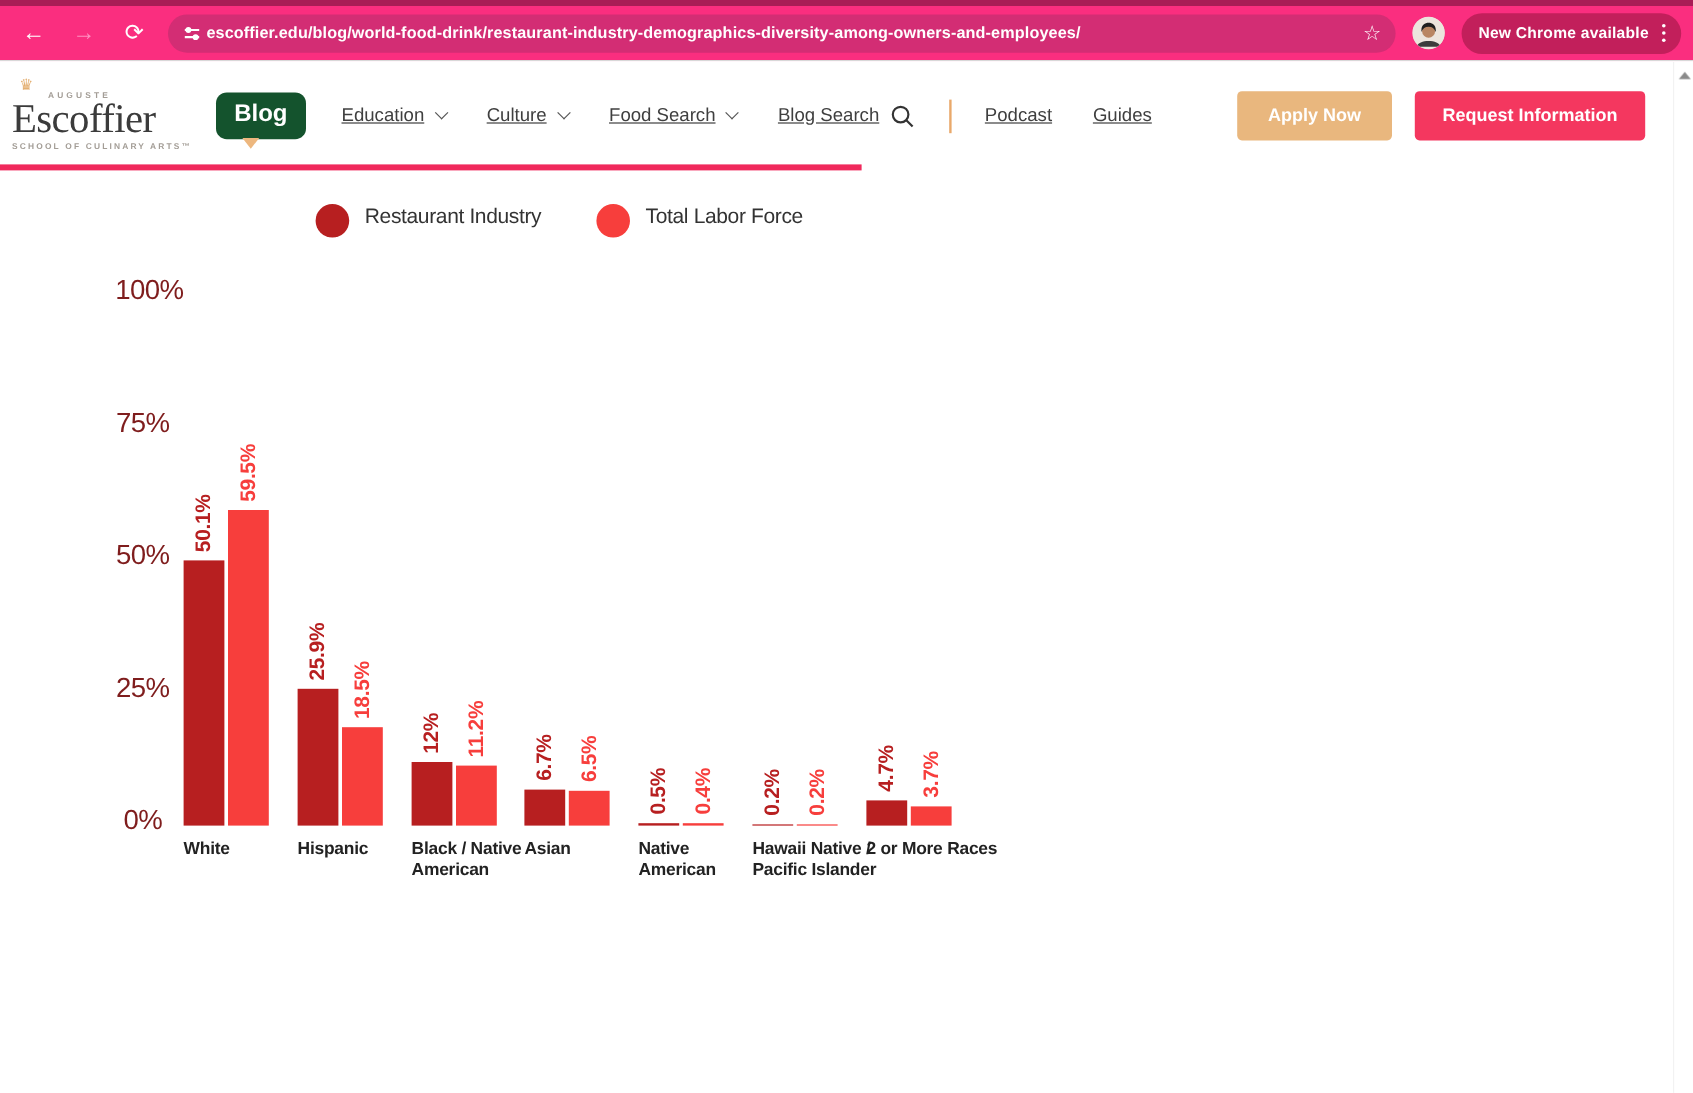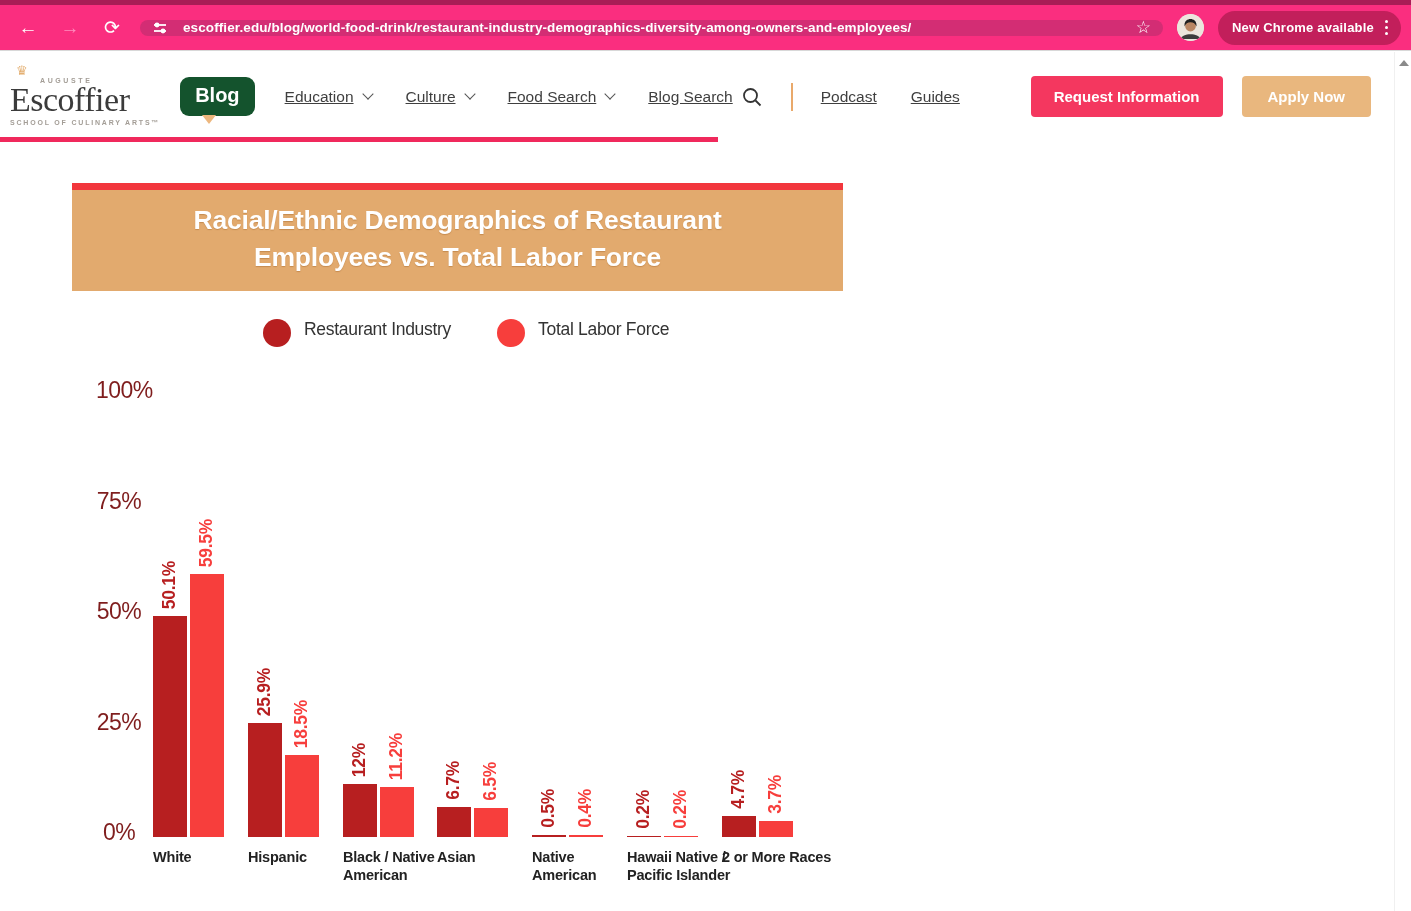--- a/index.html
+++ b/index.html
@@ -6,22 +6,22 @@
   html,body { width:1411px; height:911px; overflow:hidden; background:#fff;
               font-family:"Liberation Sans", sans-serif; }
 
   
   .chrome-top-strip { height:5px; background:#A81D56; }
   .toolbar { height:46px; background:#FA2E7F; display:flex; align-items:center;
              padding:0 10px 0 14px; gap:14px; border-bottom:1px solid #d8d8d8; }
   .nav-ico { color:#fff; font-size:19px; line-height:1; width:28px; height:28px;
              display:flex; align-items:center; justify-content:center; border-radius:50%; cursor:pointer; }
   .nav-ico.disabled { color:#FF8FC0; }
-  .url-pill { flex:1; height:16px; background:#D32D74; border-radius:16px; display:flex;
-              align-items:center; padding:0 12px 0 12px; gap:15px; min-width:0; }
+  .url-pill { flex:1; height:32px; background:#D32D74; border-radius:16px; display:flex;
+              align-items:center; padding:0 12px 0 12px; gap:4px; min-width:0; }
   .url-text { color:#fff; font-size:13.5px; font-weight:600; white-space:nowrap; overflow:hidden;
               text-overflow:ellipsis; flex:1; letter-spacing:.1px; }
   .star { color:#fff; font-size:17px; cursor:pointer; }
   .avatar { width:27px; height:27px; border-radius:50%; overflow:hidden; flex:0 0 auto; cursor:pointer;
             background:#e9e2da; }
   .chrome-update-pill { height:34px; background:#C21F5B; border-radius:17px; display:flex; align-items:center;
                         padding:0 10px 0 14px; gap:8px; cursor:pointer; flex:0 0 auto;justify-content:flex-end; }
   .chrome-update-pill span.lbl { color:#fff; font-size:13px; font-weight:700; letter-spacing:.2px; }
   .dots { display:flex; flex-direction:column; gap:3px; padding:0 3px; }
   .dots i { width:3px; height:3px; border-radius:50%; background:#fff; }
@@ -155,34 +155,27 @@
     </div>
     <div class="nav-divider"></div>
     <div class="nav-item">
       <span>Podcast</span>
     </div>
     <div class="nav-item">
       <span>Guides</span>
     </div>
   </div>
   <div class="header-cta">
+    <button class="btn btn-apply">Apply Now</button>
     <button class="btn btn-request">Request Information</button>
-    <button class="btn btn-apply">Apply Now</button>
   </div>
   <div class="header-underline"></div>
 </div>
 
 <div class="chart-area">
-  <div class="banner">
-    <div class="banner-strip"></div>
-    <div class="banner-body">
-      <div>Racial/Ethnic Demographics of Restaurant</div>
-      <div>Employees vs. Total Labor Force</div>
-    </div>
-  </div>
   <div class="legend" id="legend">
       <div class="legend-item">
         <div class="legend-dot" style="background: rgb(183, 31, 32);"></div>
         <div class="legend-label">Restaurant Industry</div>
       </div>
       <div class="legend-item">
         <div class="legend-dot" style="background: rgb(247, 62, 60);"></div>
         <div class="legend-label">Total Labor Force</div>
       </div>
     </div>

